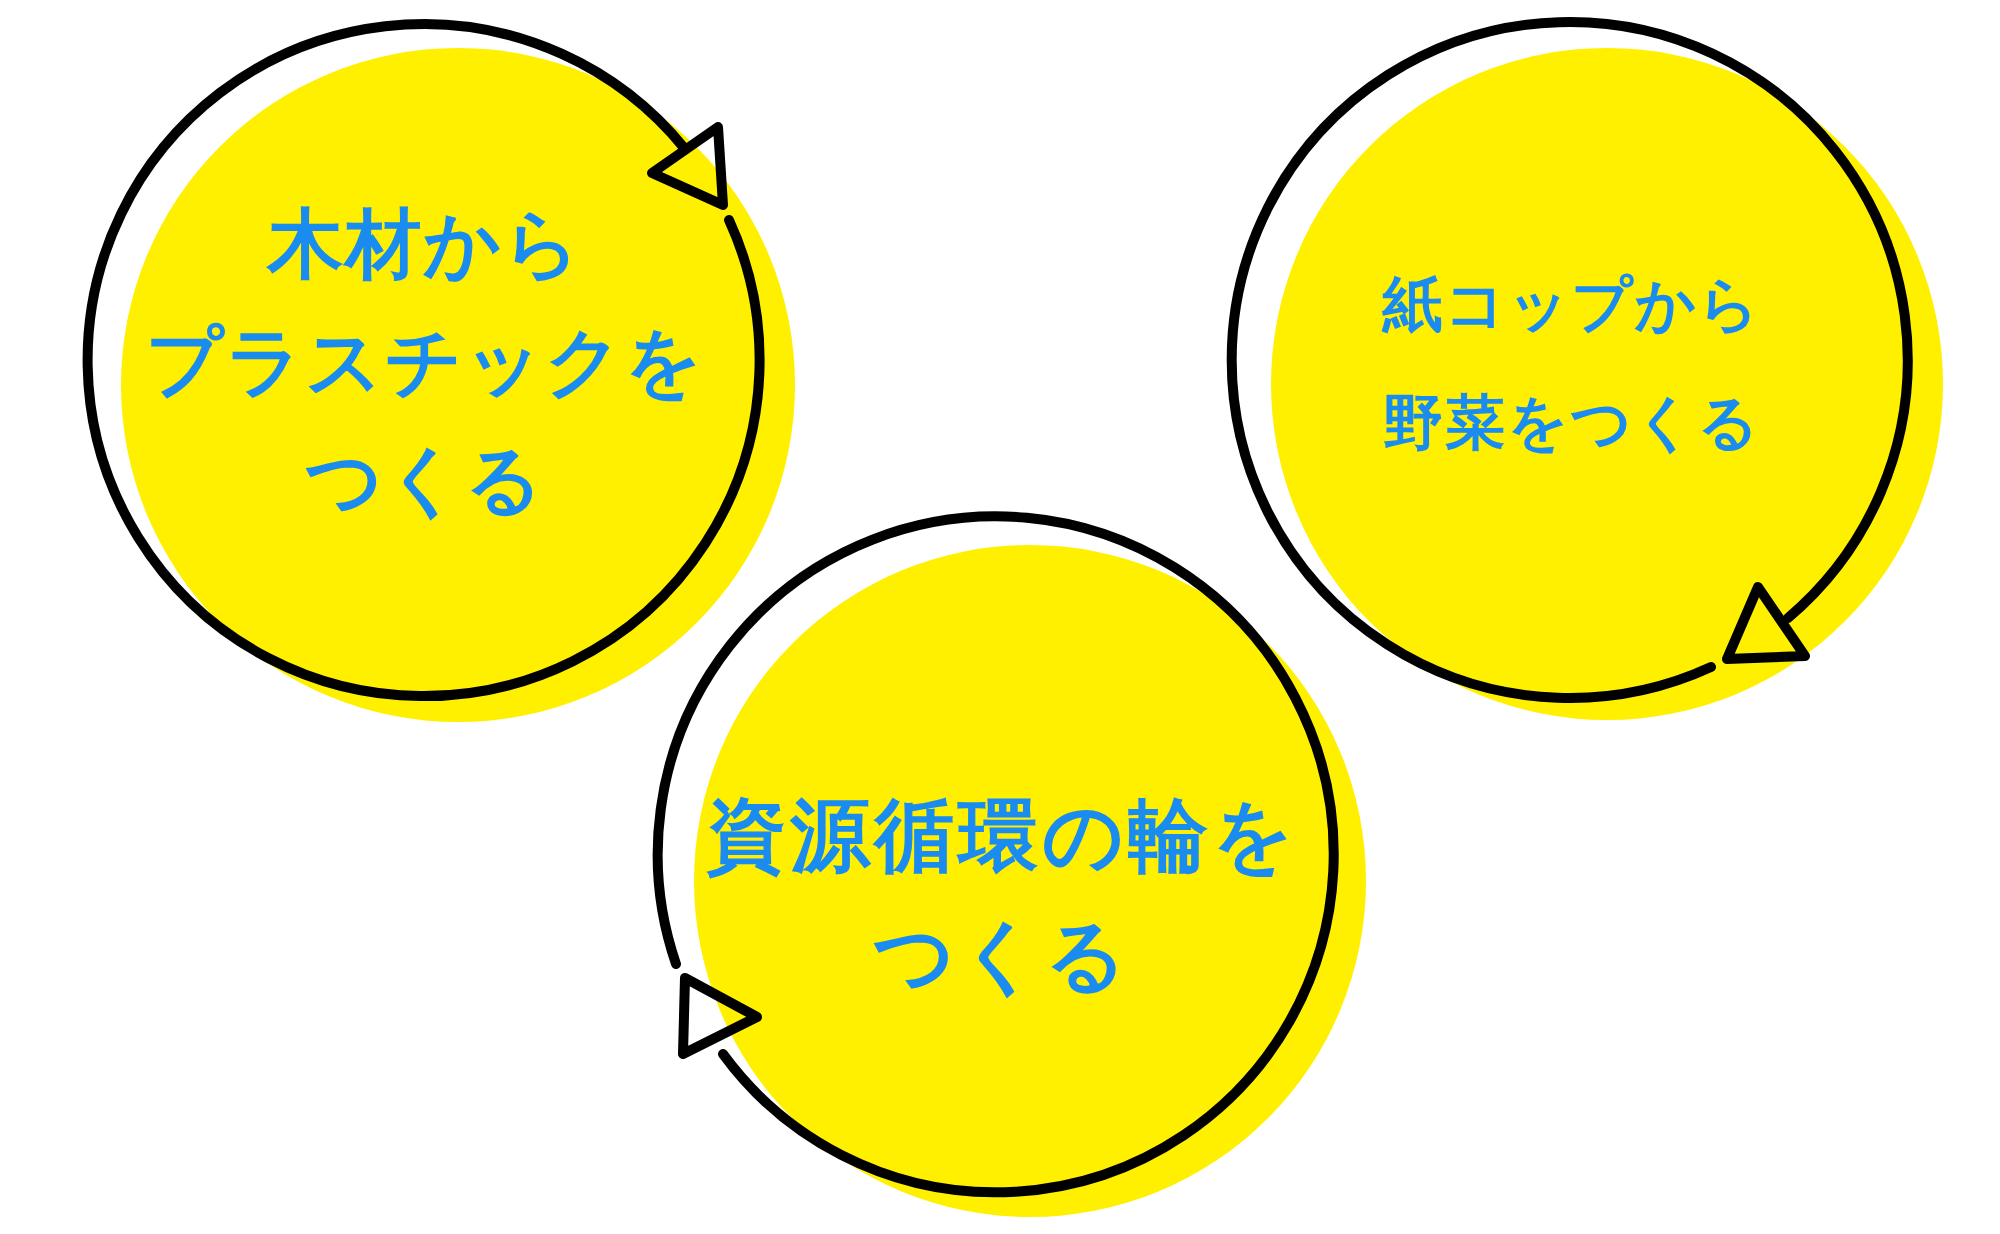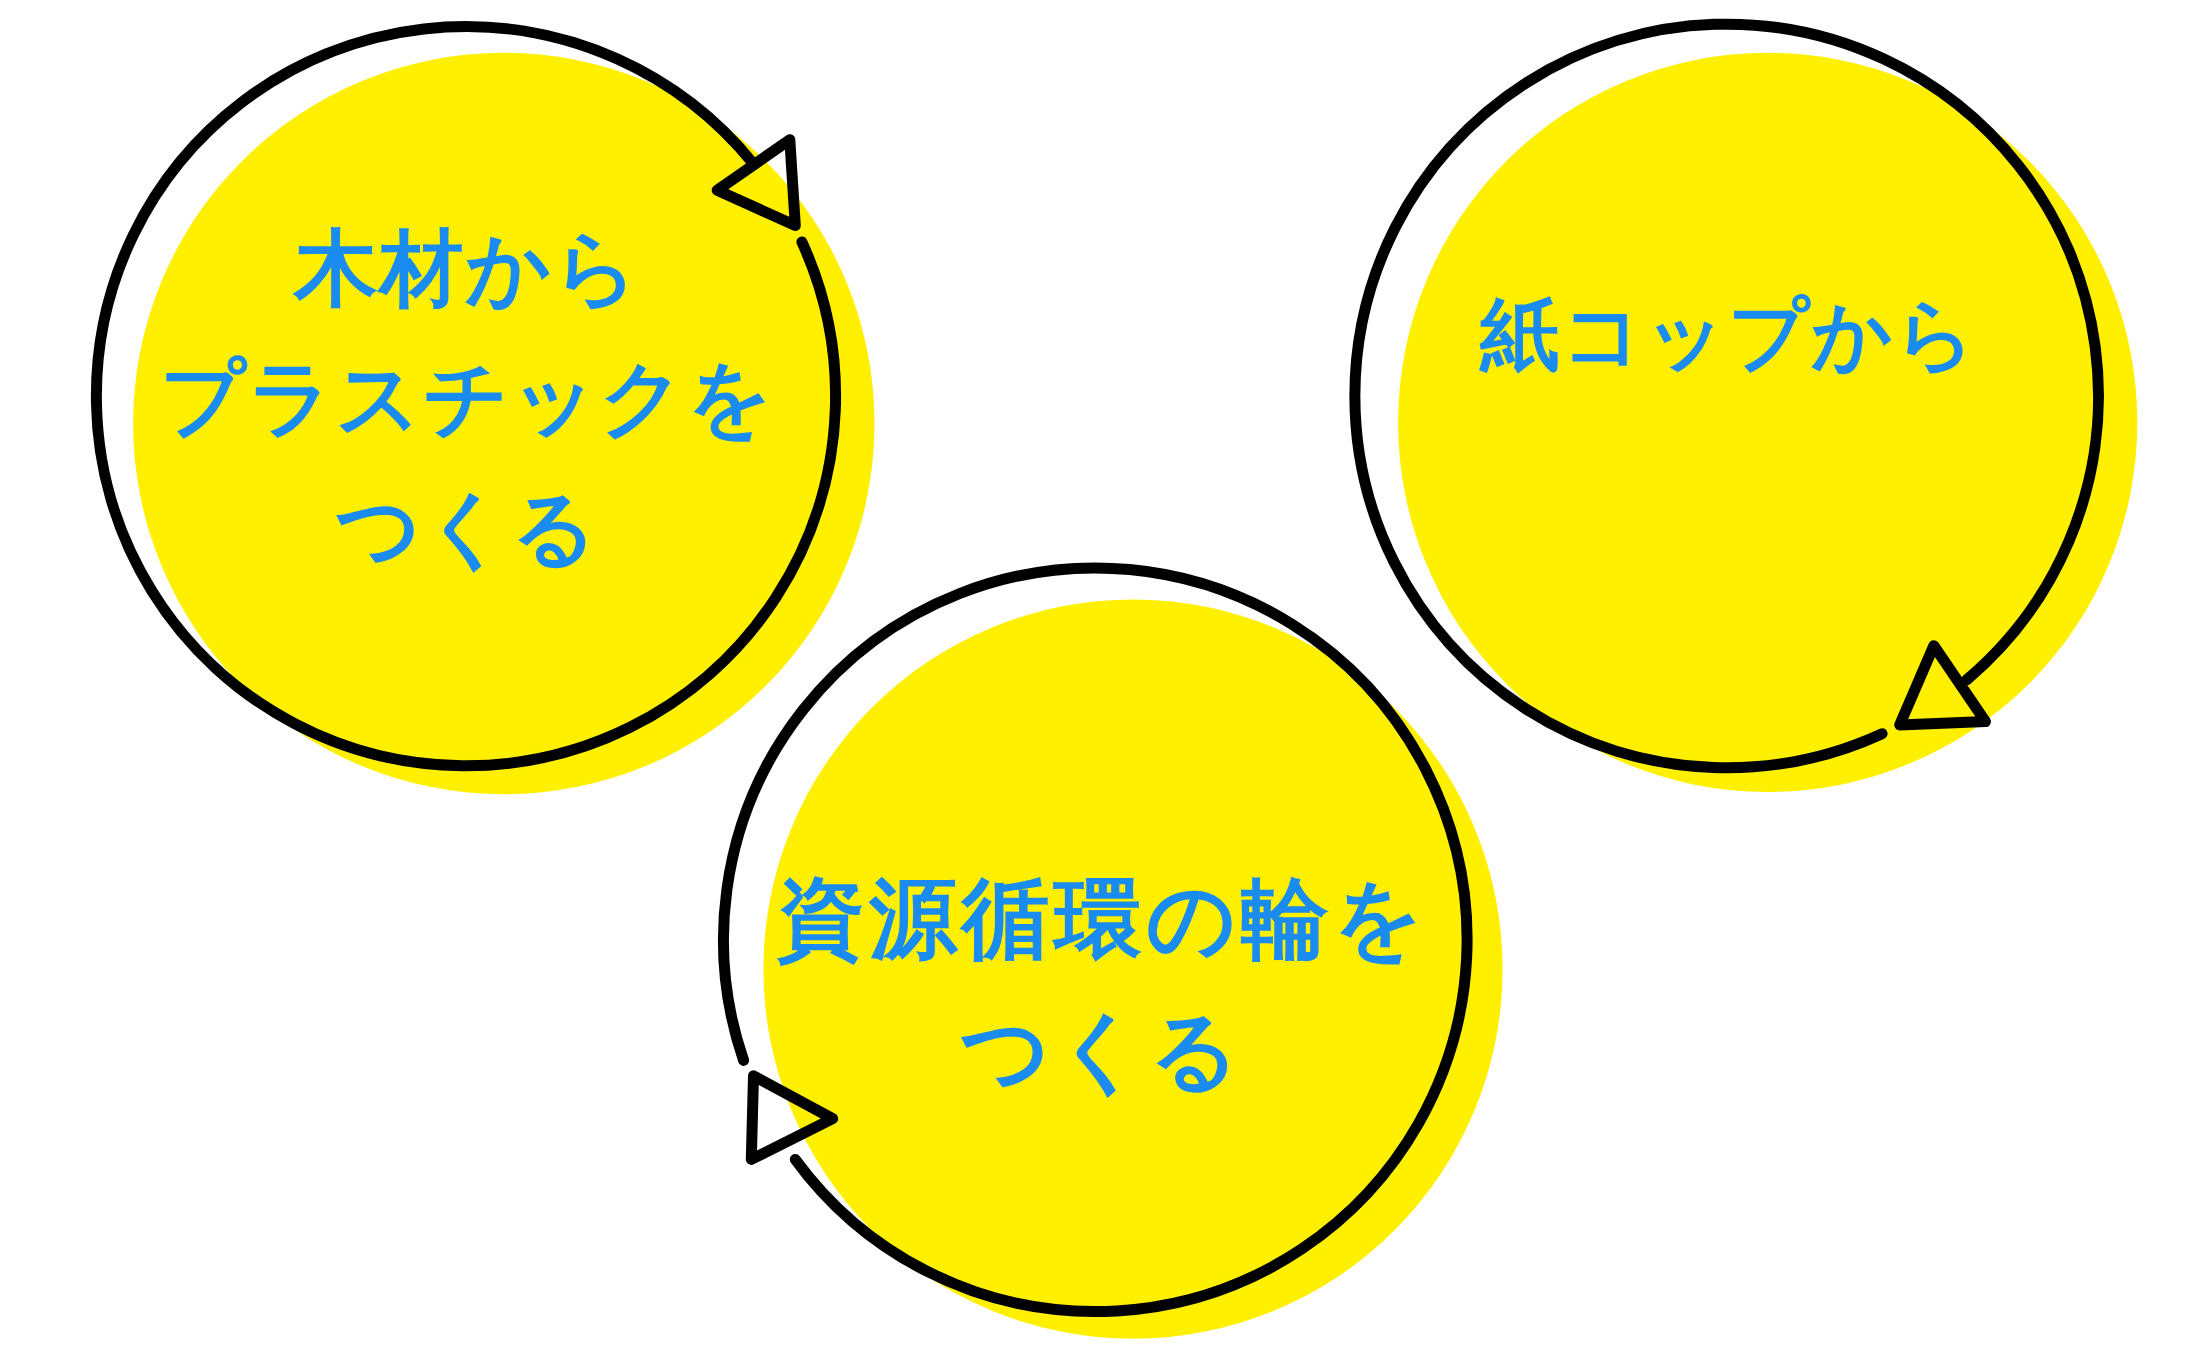--- a/index.html
+++ b/index.html
@@ -2,21 +2,21 @@
 <html><head>
 <meta charset="utf-8">
 <style>
   html, body { margin: 0; padding: 0; background: #ffffff; }
   body { width: 2000px; height: 1234px; position: relative; overflow: hidden; font-family: "DejaVu Sans", sans-serif; }
   .stage { position: absolute; left: 0; top: 0; width: 2000px; height: 1234px; }
   svg.art { position: absolute; left: 0; top: 0; }
   .label { position: absolute; text-align: center; font-family: "DejaVu Sans", sans-serif; font-weight: bold; color: #1a8cf0; white-space: nowrap; }
   .label .line { display: block; }
   #label-1 { left: 125px; top: 185px; width: 600px; font-size: 76px; line-height: 118px; letter-spacing: 2px; text-align: center; }
-  #label-2 { left: 1272px; top: 245px; width: 600px; font-size: 72px; line-height: 118px; letter-spacing: 2px; }
+  #label-2 { left: 1272px; top: 245px; width: 600px; font-size: 60px; line-height: 118px; letter-spacing: 2px; }
   #label-3 { left: 672px; top: 776px; width: 660px; font-size: 80px; line-height: 120px; letter-spacing: 4px; text-align: center; }
 </style>
 </head>
 <body>
 
 <div class="stage">
 
   <svg class="art" width="2000" height="1234" viewBox="0 0 2000 1234">
 
     <g>
@@ -39,20 +39,21 @@
   </svg>
 
   <div class="label" id="label-1">
     <span class="line">木材から</span>
     <span class="line">プラスチックを</span>
     <span class="line">つくる</span>
   </div>
 
   <div class="label" id="label-2">
     <span class="line">紙コップから</span>
+    <span class="line">野菜をつくる</span>
   </div>
 
   <div class="label" id="label-3">
     <span class="line">資源循環の輪を</span>
     <span class="line">つくる</span>
   </div>
 
 </div>
 
 </body></html>

